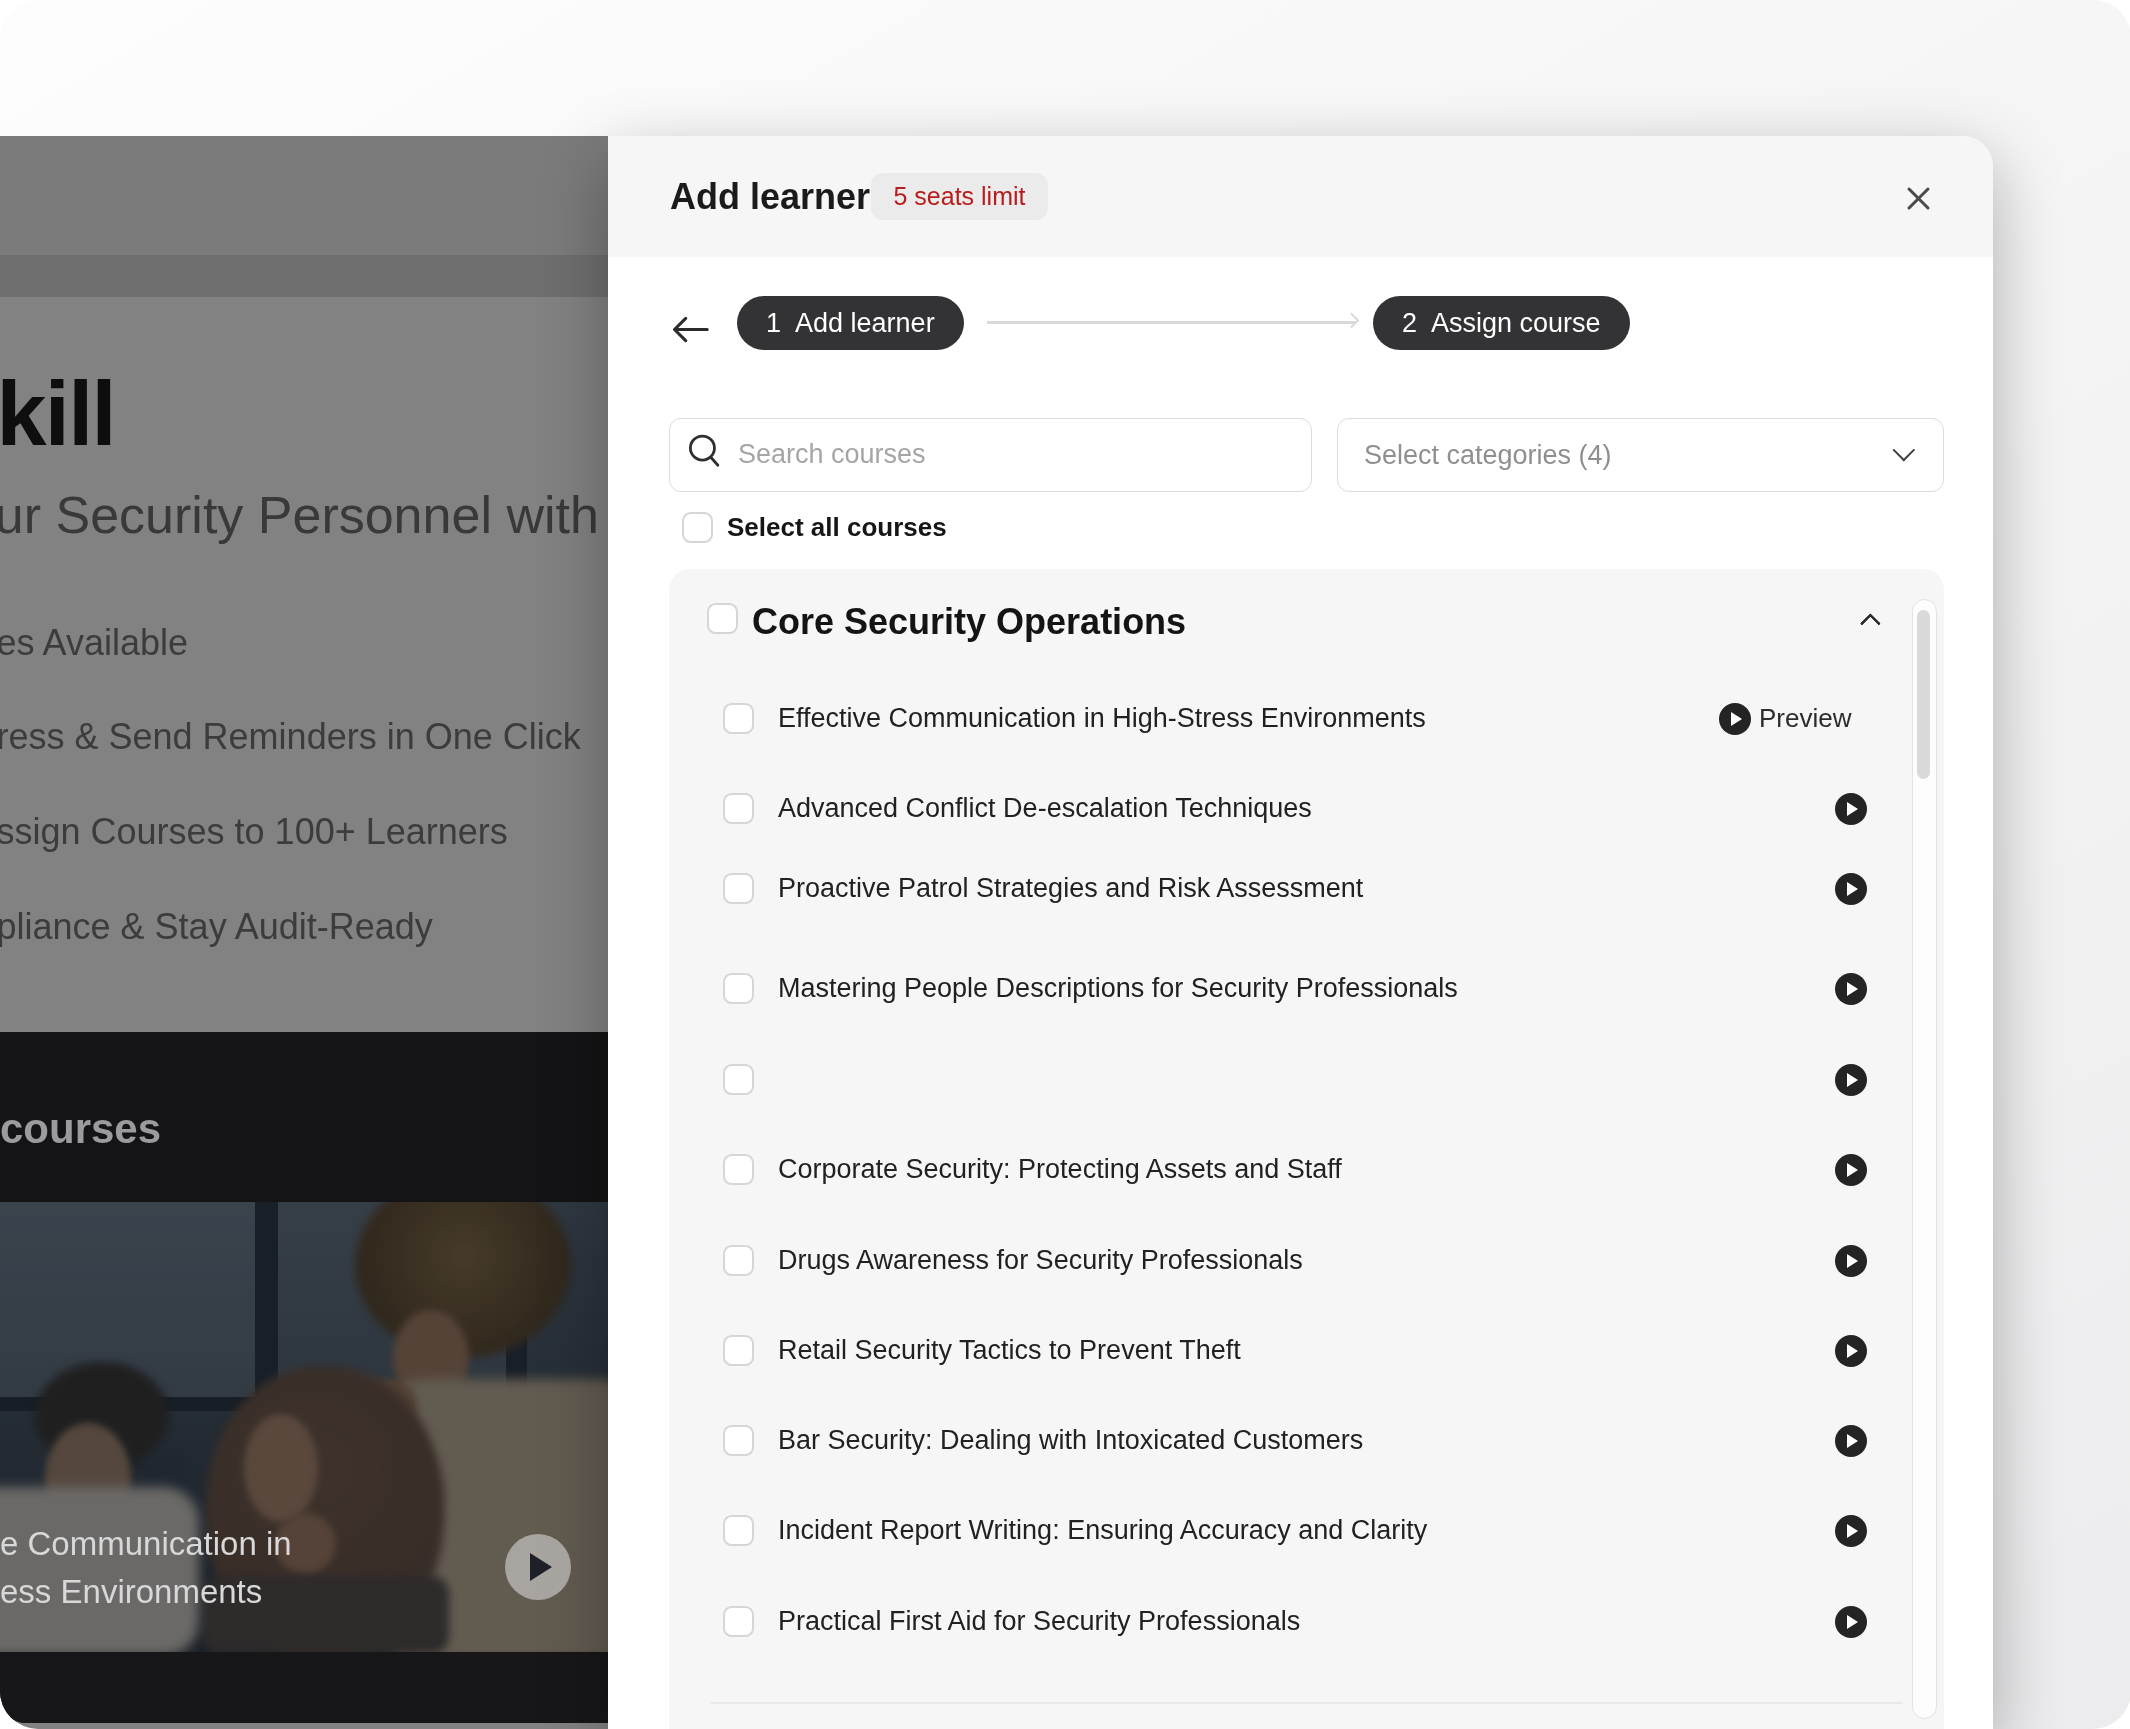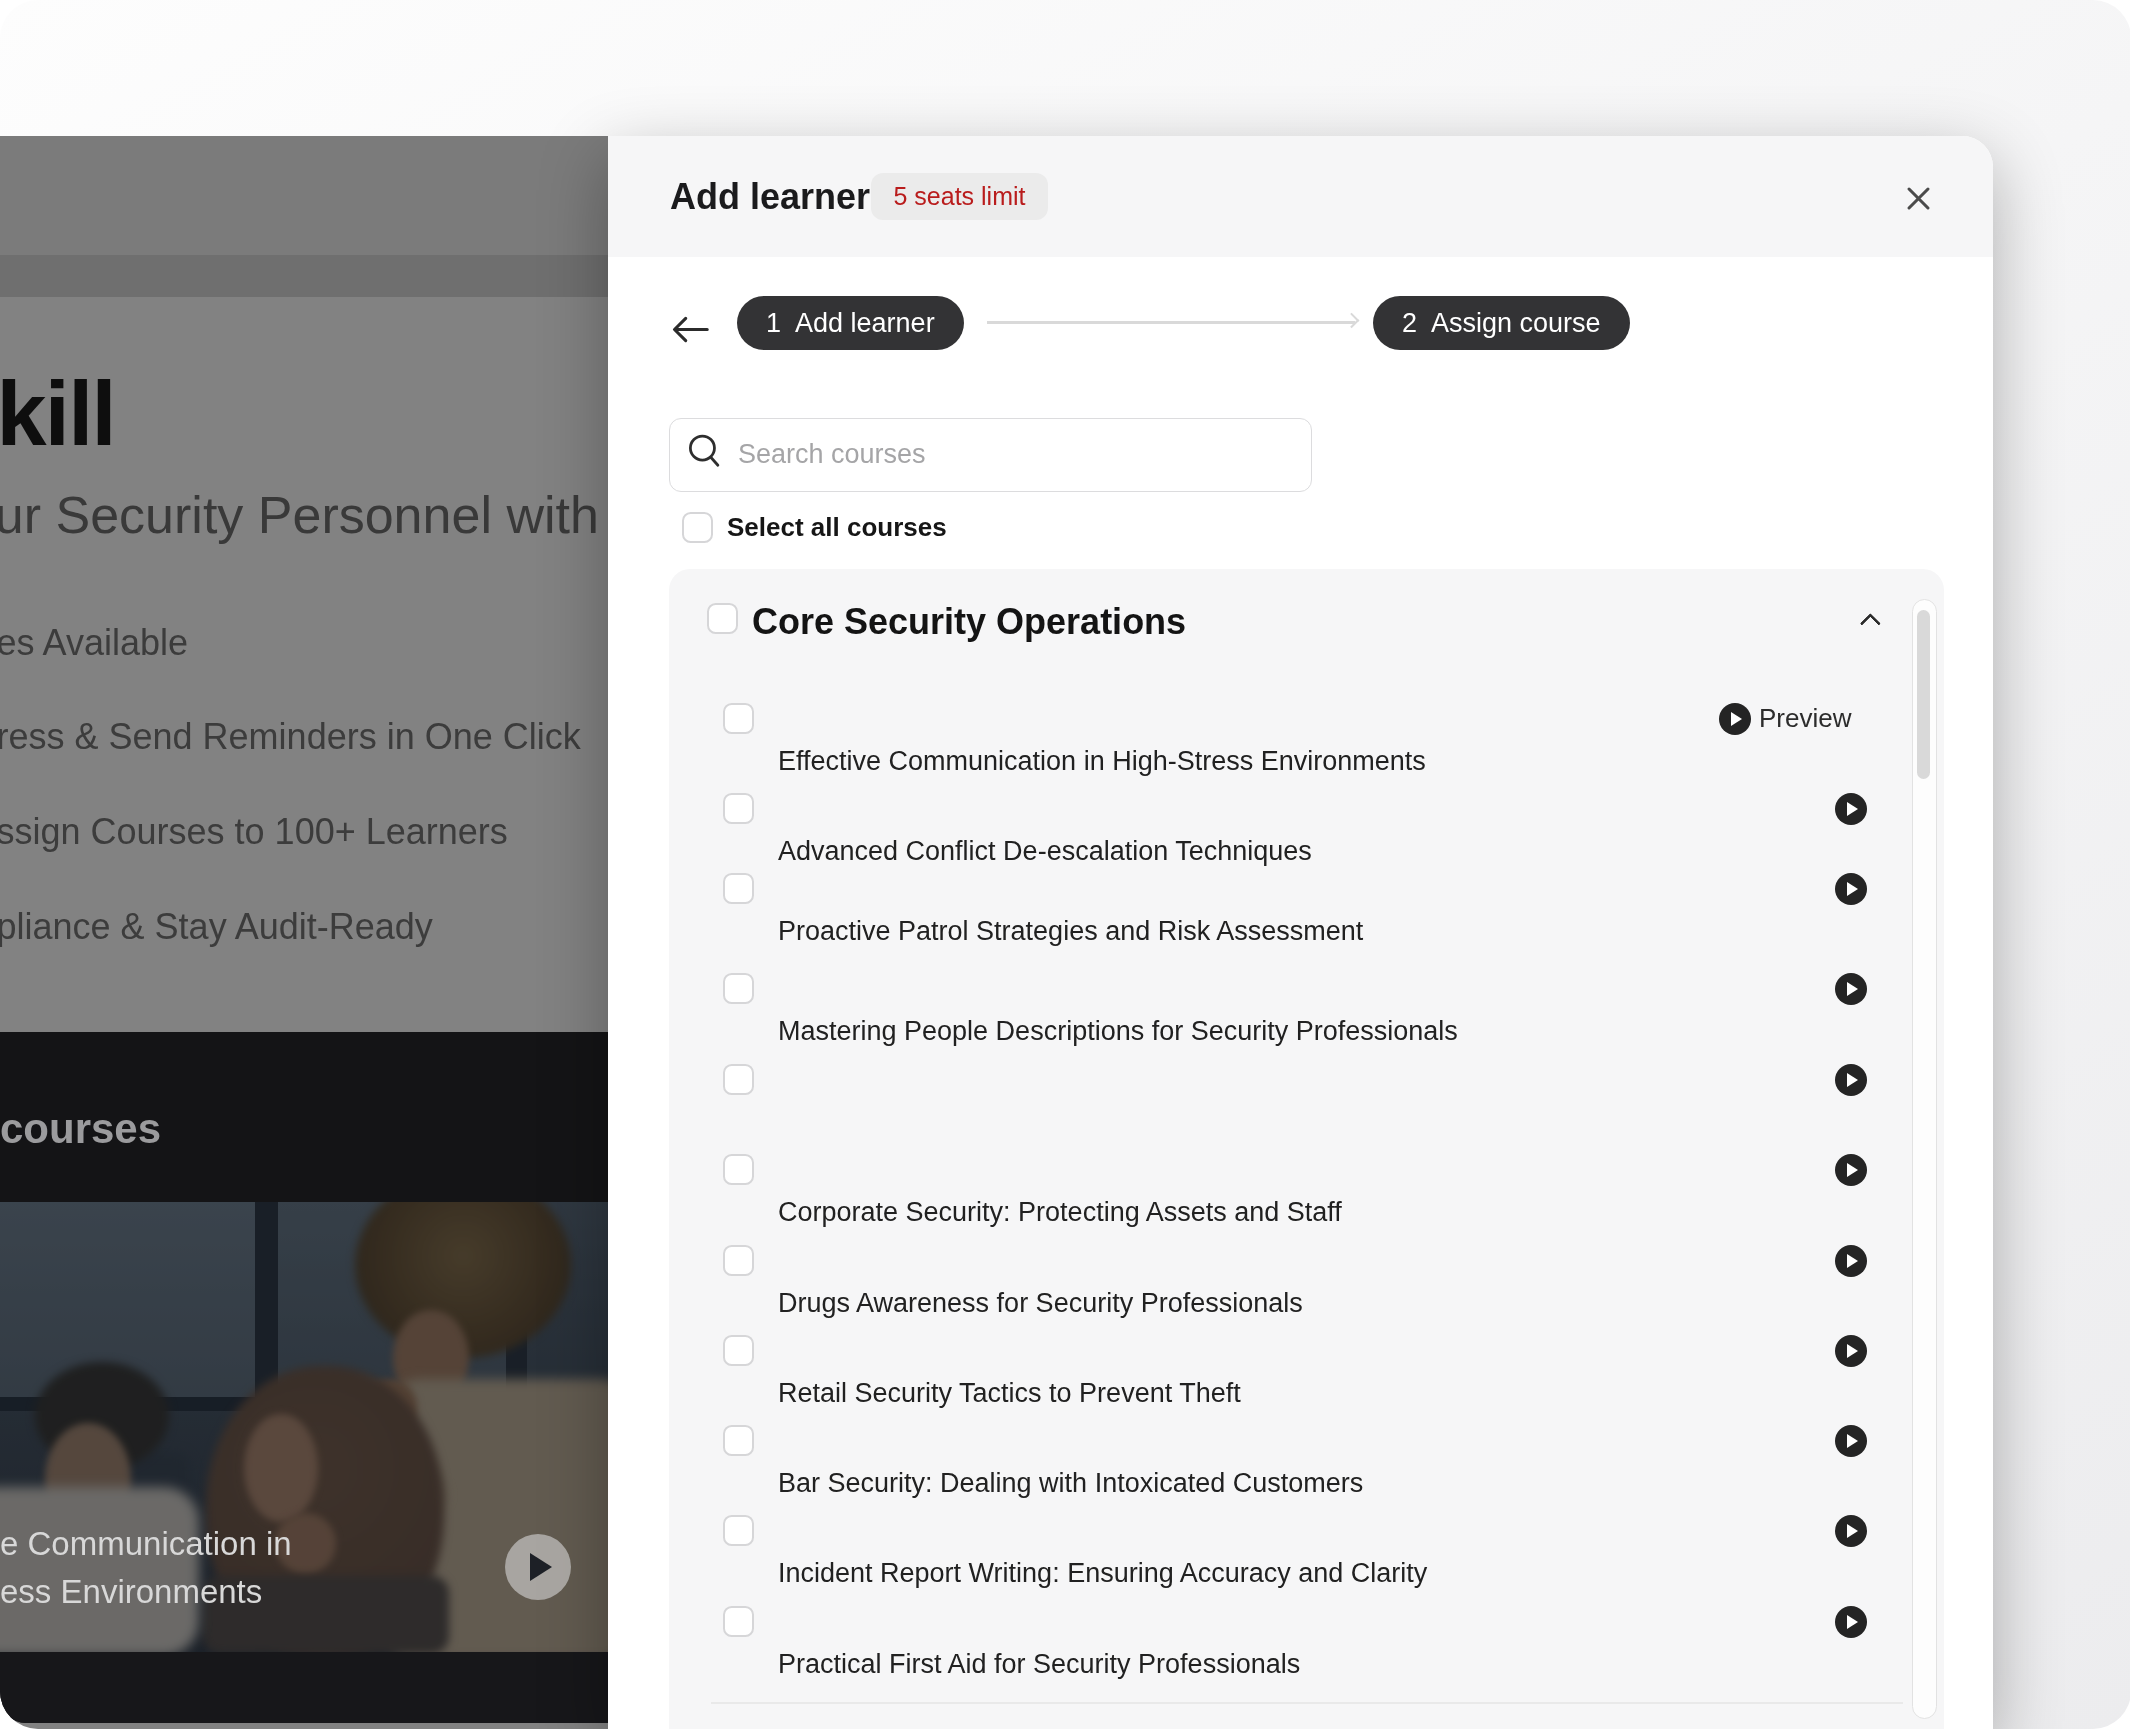--- a/index.html
+++ b/index.html
@@ -60,21 +60,21 @@
 
   .course-card{position:absolute;left:61px;top:433px;width:1275px;height:1160px;background:#f6f6f7;border-radius:21px 21px 0 0;overflow:hidden;}
   .card-header-cb{position:absolute;left:38px;top:34px;width:31px;height:31px;}
   .card-title{position:absolute;left:83px;top:32px;font-size:36px;font-weight:700;color:#141414;white-space:nowrap;}
   .chev-up{position:absolute;left:1194px;top:47px;width:14.7px;height:14.7px;border-top:3.5px solid #2b2b2b;border-left:3.5px solid #2b2b2b;transform:rotate(45deg);border-radius:1.7px;}
   .scroll-track{position:absolute;left:1243px;top:30px;width:25px;height:1120px;background:#fdfdfd;border:1.7px solid #e2e2e2;border-radius:13px;}
   .scroll-thumb{position:absolute;left:4.3px;top:10.4px;width:13px;height:169px;background:#d9d9d9;border-radius:7px;}
 
   .course-row{position:absolute;left:0;width:1228px;height:62px;display:flex;align-items:center;}
   .course-row .checkbox{position:absolute;left:54px;top:15.6px;width:31px;height:31px;}
-  .course-title{position:absolute;left:109px;top:50%;transform:translateY(-50%);font-size:27px;color:#212121;white-space:nowrap;margin-top:43px;}
+  .course-title{position:absolute;left:109px;top:50%;transform:translateY(-50%);font-size:27px;color:#212121;white-space:nowrap;}
   .play-btn{position:absolute;top:15.6px;width:32px;height:32px;border-radius:50%;background:#242424;display:flex;align-items:center;justify-content:center;cursor:pointer;}
   .play-btn .tri{width:0;height:0;border-left:11.2px solid #ffffff;border-top:7px solid transparent;border-bottom:7px solid transparent;margin-left:3.5px;}
   .play-btn.end{left:1166px;}
   .play-btn.preview-pos{left:1050px;}
   .preview-label{position:absolute;left:1090px;top:50%;transform:translateY(-50%);font-size:26px;color:#2c2c2c;white-space:nowrap;}
   .group-divider{position:absolute;left:42px;top:1133px;width:1192px;height:1.7px;background:#e9e9e9;}
 </style>
 </head>
 <body>
 
@@ -162,20 +162,24 @@
     </div>
 
     <div class="search-box">
       <svg class="mag" width="40" height="43" viewBox="0 0 46 50">
         <circle cx="20" cy="21" r="14" stroke="#2e2e2e" stroke-width="3.2" fill="none"></circle>
         <path d="M30 32 L38 41" stroke="#2e2e2e" stroke-width="3.2" stroke-linecap="round"></path>
       </svg>
       <input class="search-input" type="text" placeholder="Search courses" style="">
     </div>
 
+    <div class="select-box">
+      <div class="select-value">Select categories (4)</div>
+      <div class="chev-down"></div>
+    </div>
 
     <div class="selectall-row">
       <div class="checkbox"></div>
       <div class="selectall-label">Select all courses</div>
     </div>
 
     <div class="course-card">
       <div class="checkbox card-header-cb"></div>
       <div class="card-title">Core Security Operations</div>
       <div class="chev-up"></div>

